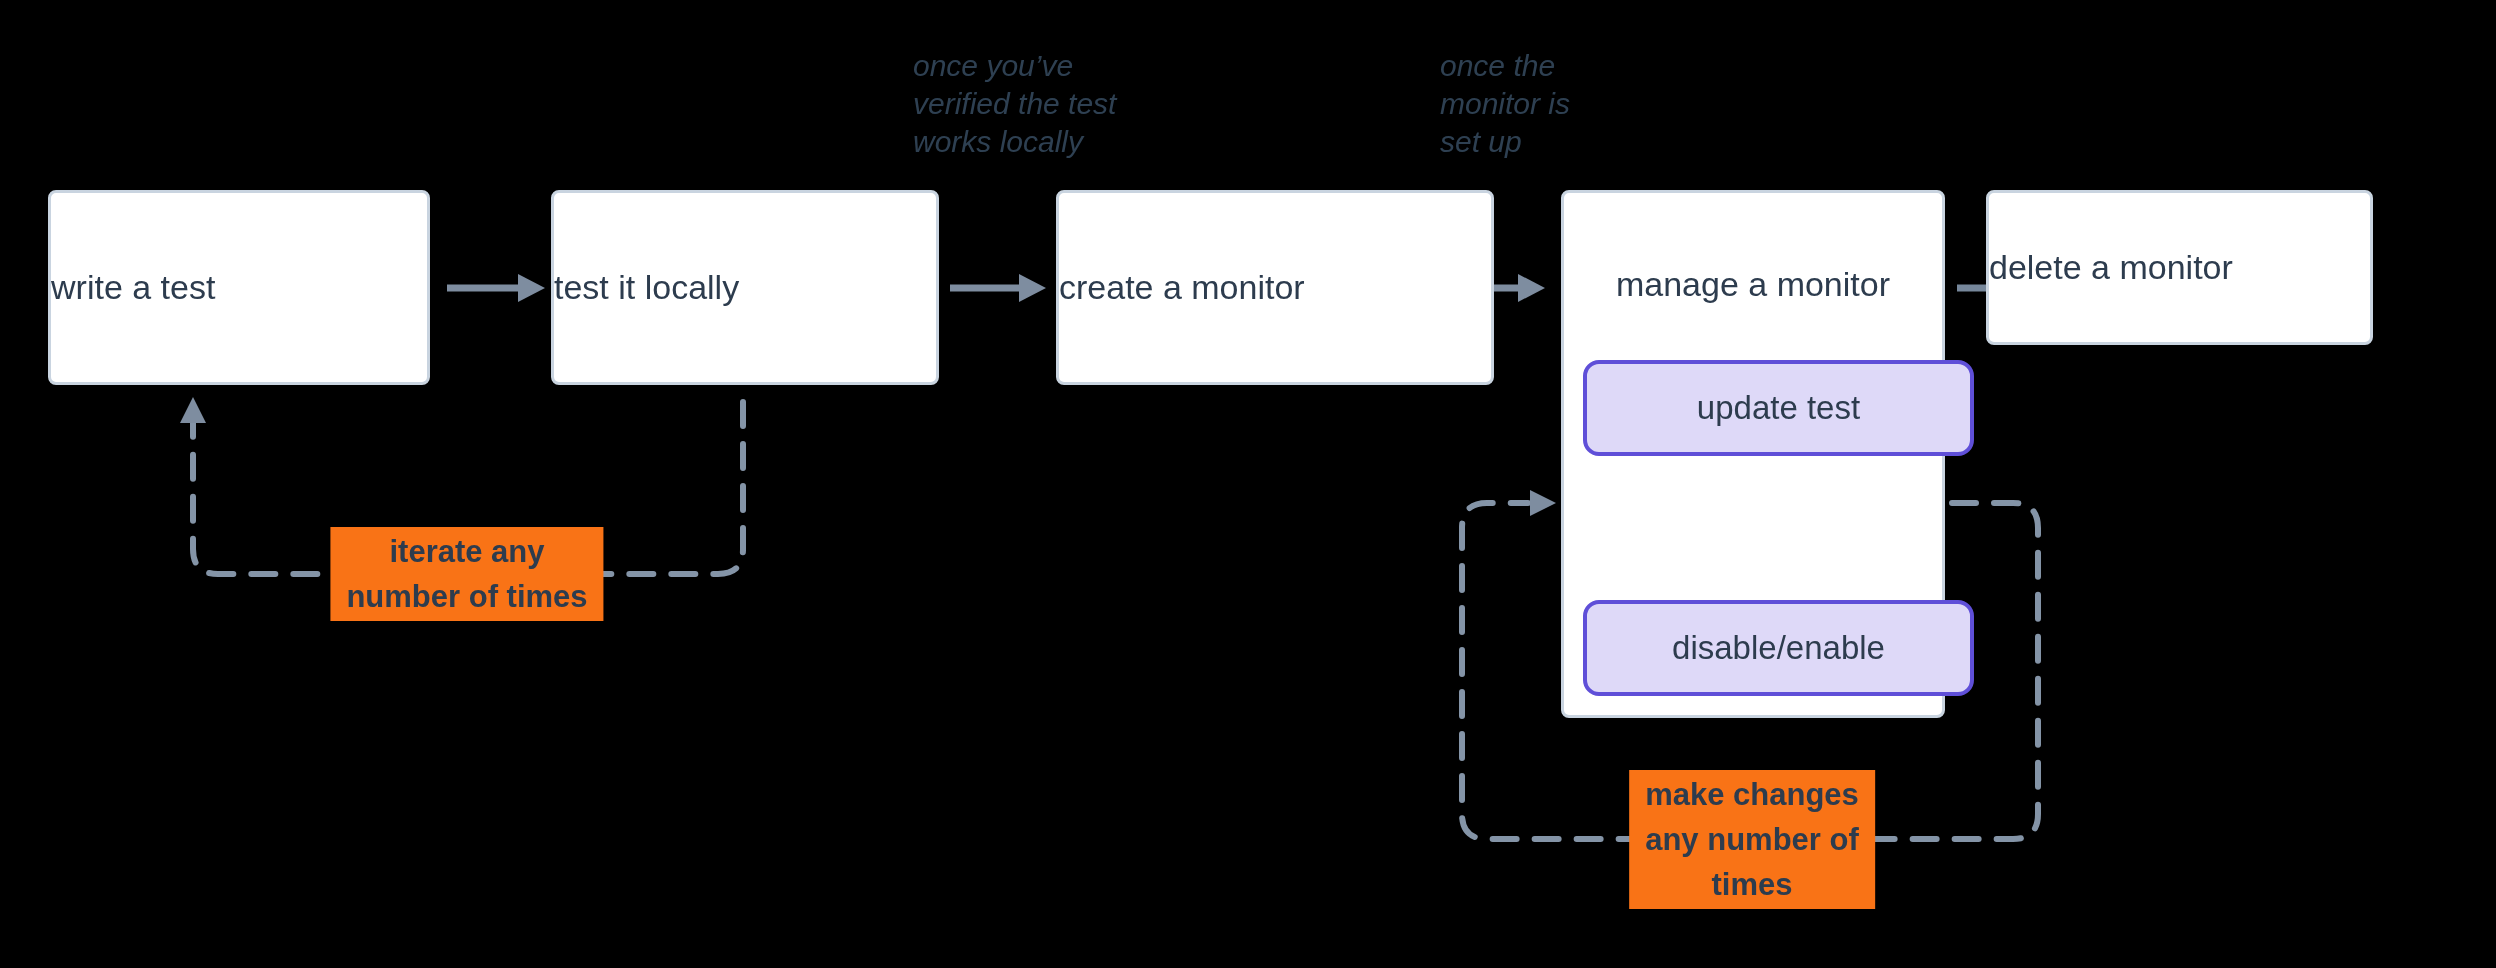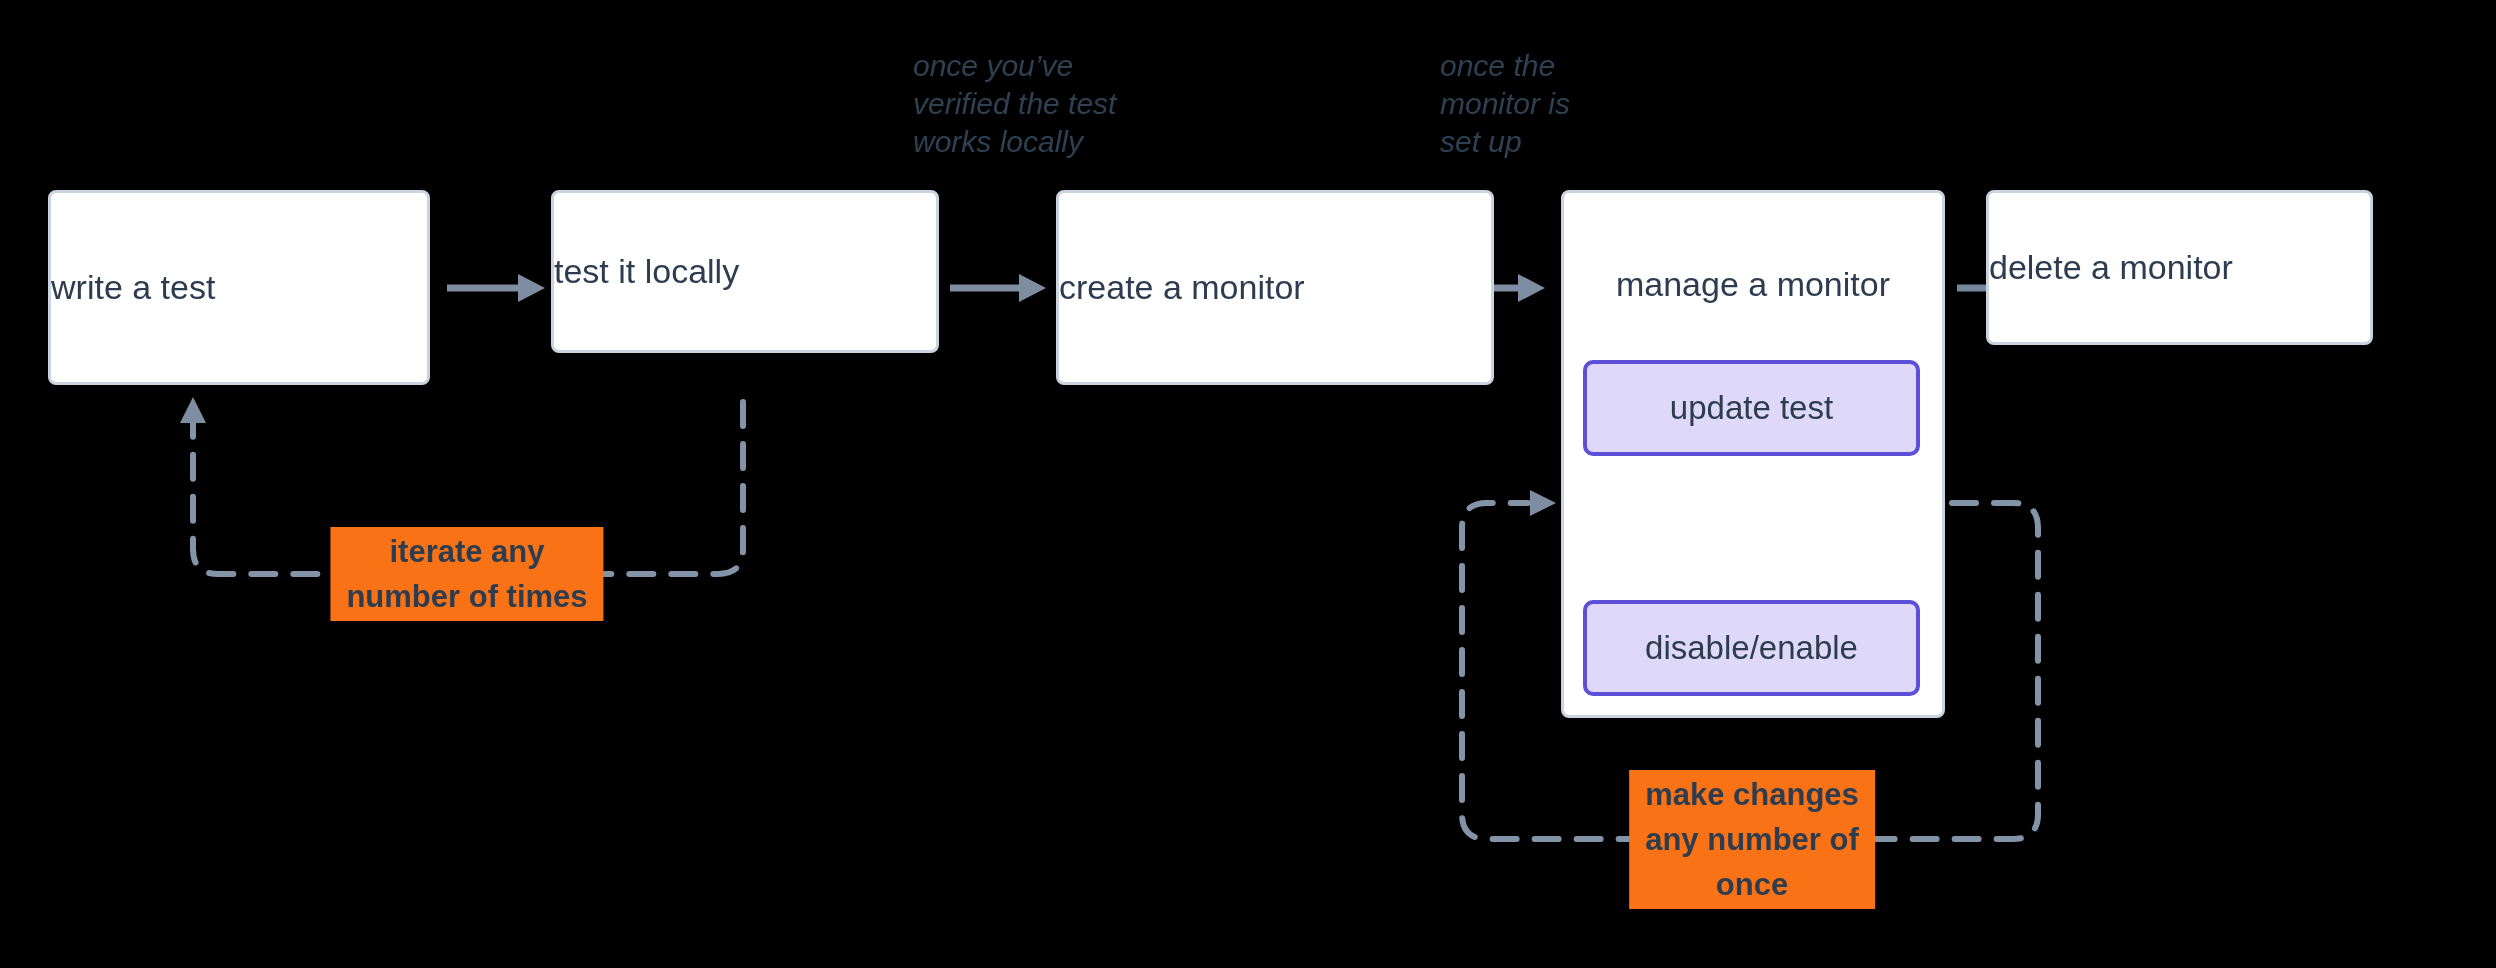--- a/index.html
+++ b/index.html
@@ -30,42 +30,42 @@
     border-radius: 8px;
     display: flex;
     align-items: center;
     justify-content: flex-start;
     font-size: 34px;
     font-weight: 500;
     color: #2d3c4e;
     z-index: 2;
   }
   #node-write   { left: 48px;   top: 190px; width: 382px; height: 195px; }
-  #node-test    { left: 551px;  top: 190px; width: 388px; height: 163px; }
+  #node-test    { left: 551px;  top: 190px; width: 388px; height: 195px; }
   #node-create  { left: 1056px; top: 190px; width: 438px; height: 195px; }
   #node-manage  { left: 1561px; top: 190px; width: 384px; height: 528px; display: block; padding-left: 6px; }
   #node-delete  { left: 1986px; top: 190px; width: 387px; height: 155px; }
 
   .manage-title {
     position: absolute;
     left: 0; right: 0;
     top: 72px;
     text-align: center;
     font-size: 34px;
     font-weight: 500;
     color: #2d3c4e;
   }
   .subnode {
     position: absolute;
     box-sizing: border-box;
     left: 19px;
-    width: 337px;
+    width: 391px;
     background: #ded9f8;
     border: 4px solid #5f4fd8;
-    border-radius: 10px;
+    border-radius: 16px;
     display: flex;
     align-items: center;
     justify-content: center;
     font-size: 33px;
     font-weight: 500;
     color: #2d3c4e;
   }
   #sub-update-test    { top: 167px; height: 96px; }
   #sub-update-monitor { top: 285px; height: 98px; }
   #sub-disable-enable { top: 407px; height: 96px; }
@@ -175,16 +175,16 @@
     <div>set up</div>
   </div>
 
   <div class="loop-label" id="loop-label-iterate">
     <div>iterate any</div>
     <div>number of times</div>
   </div>
   <div class="loop-label" id="loop-label-changes">
     <div>make changes</div>
     <div>any number of</div>
-    <div>once</div>
+    <div>times</div>
   </div>
 
 </div>
 
 </body></html>

